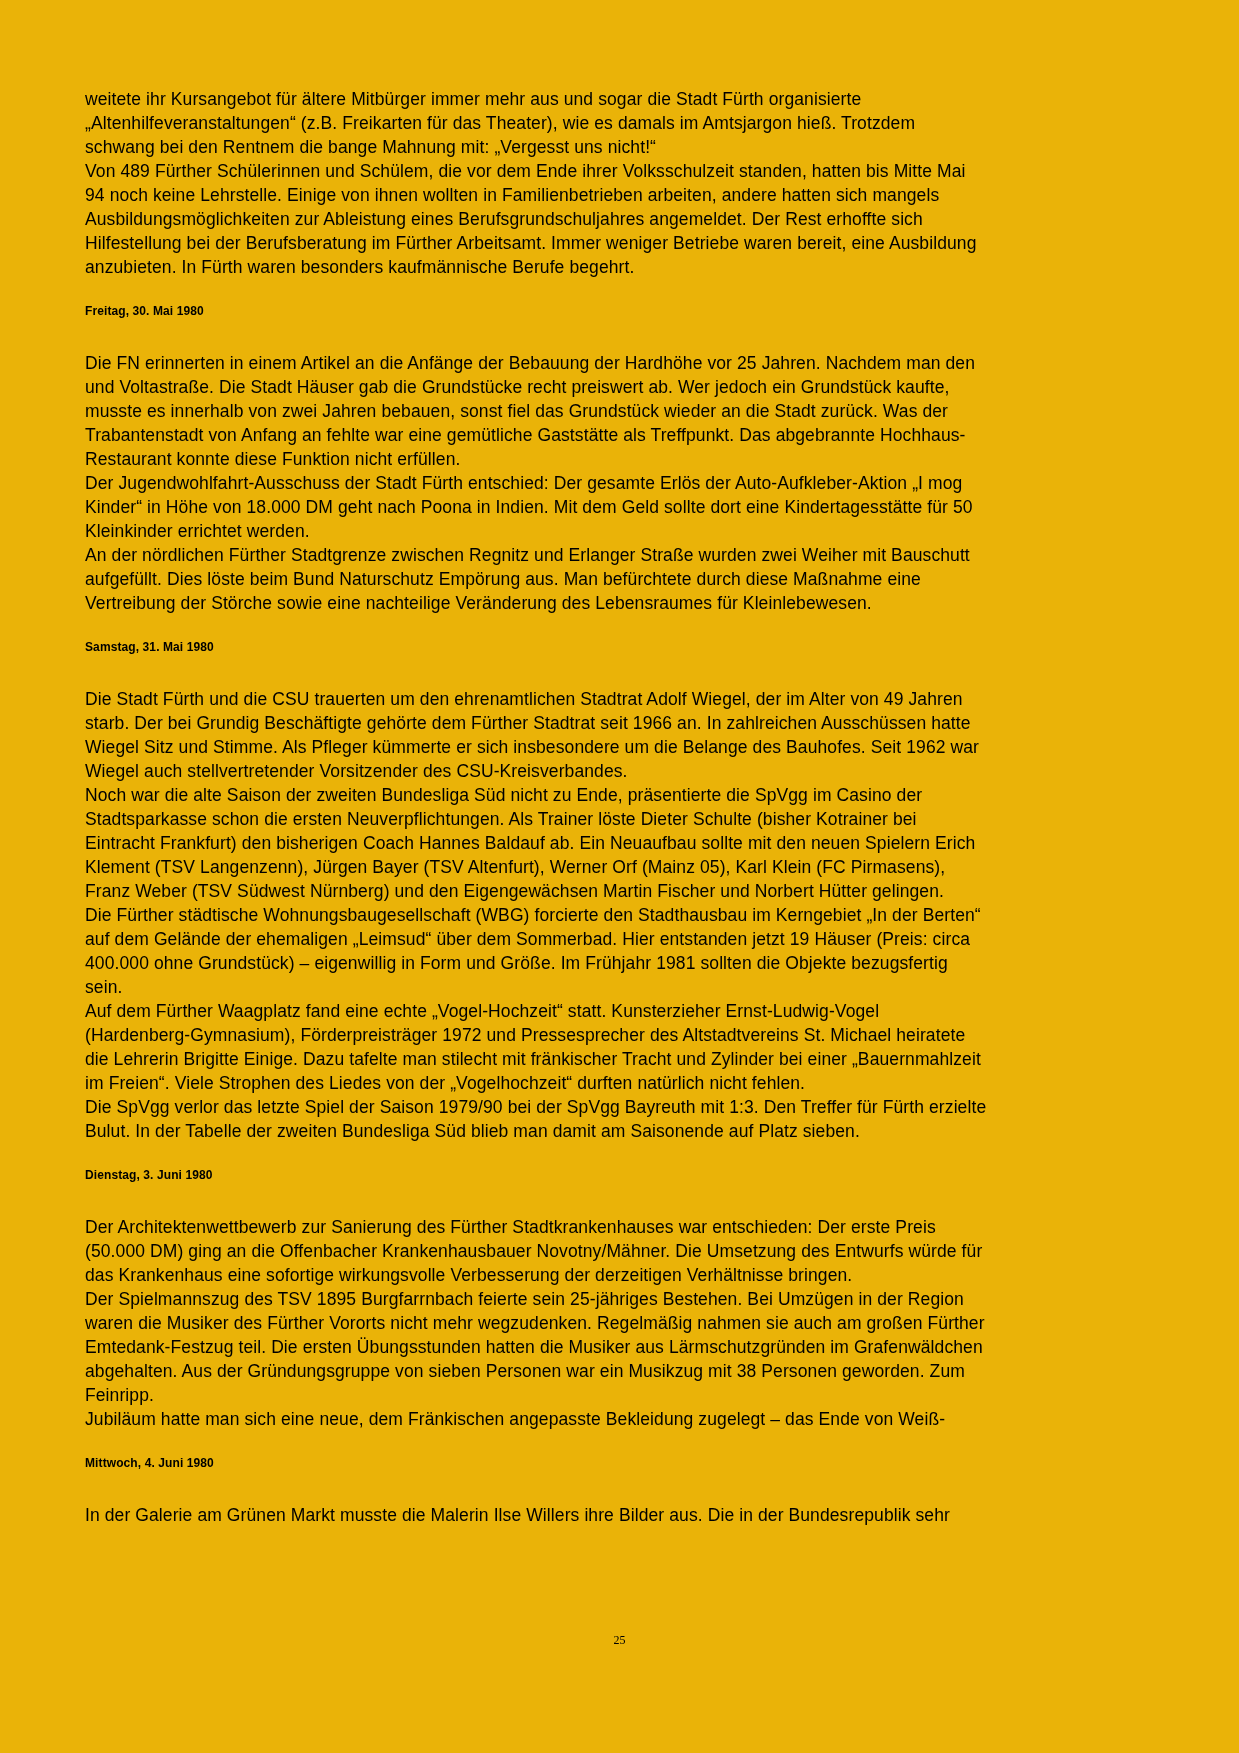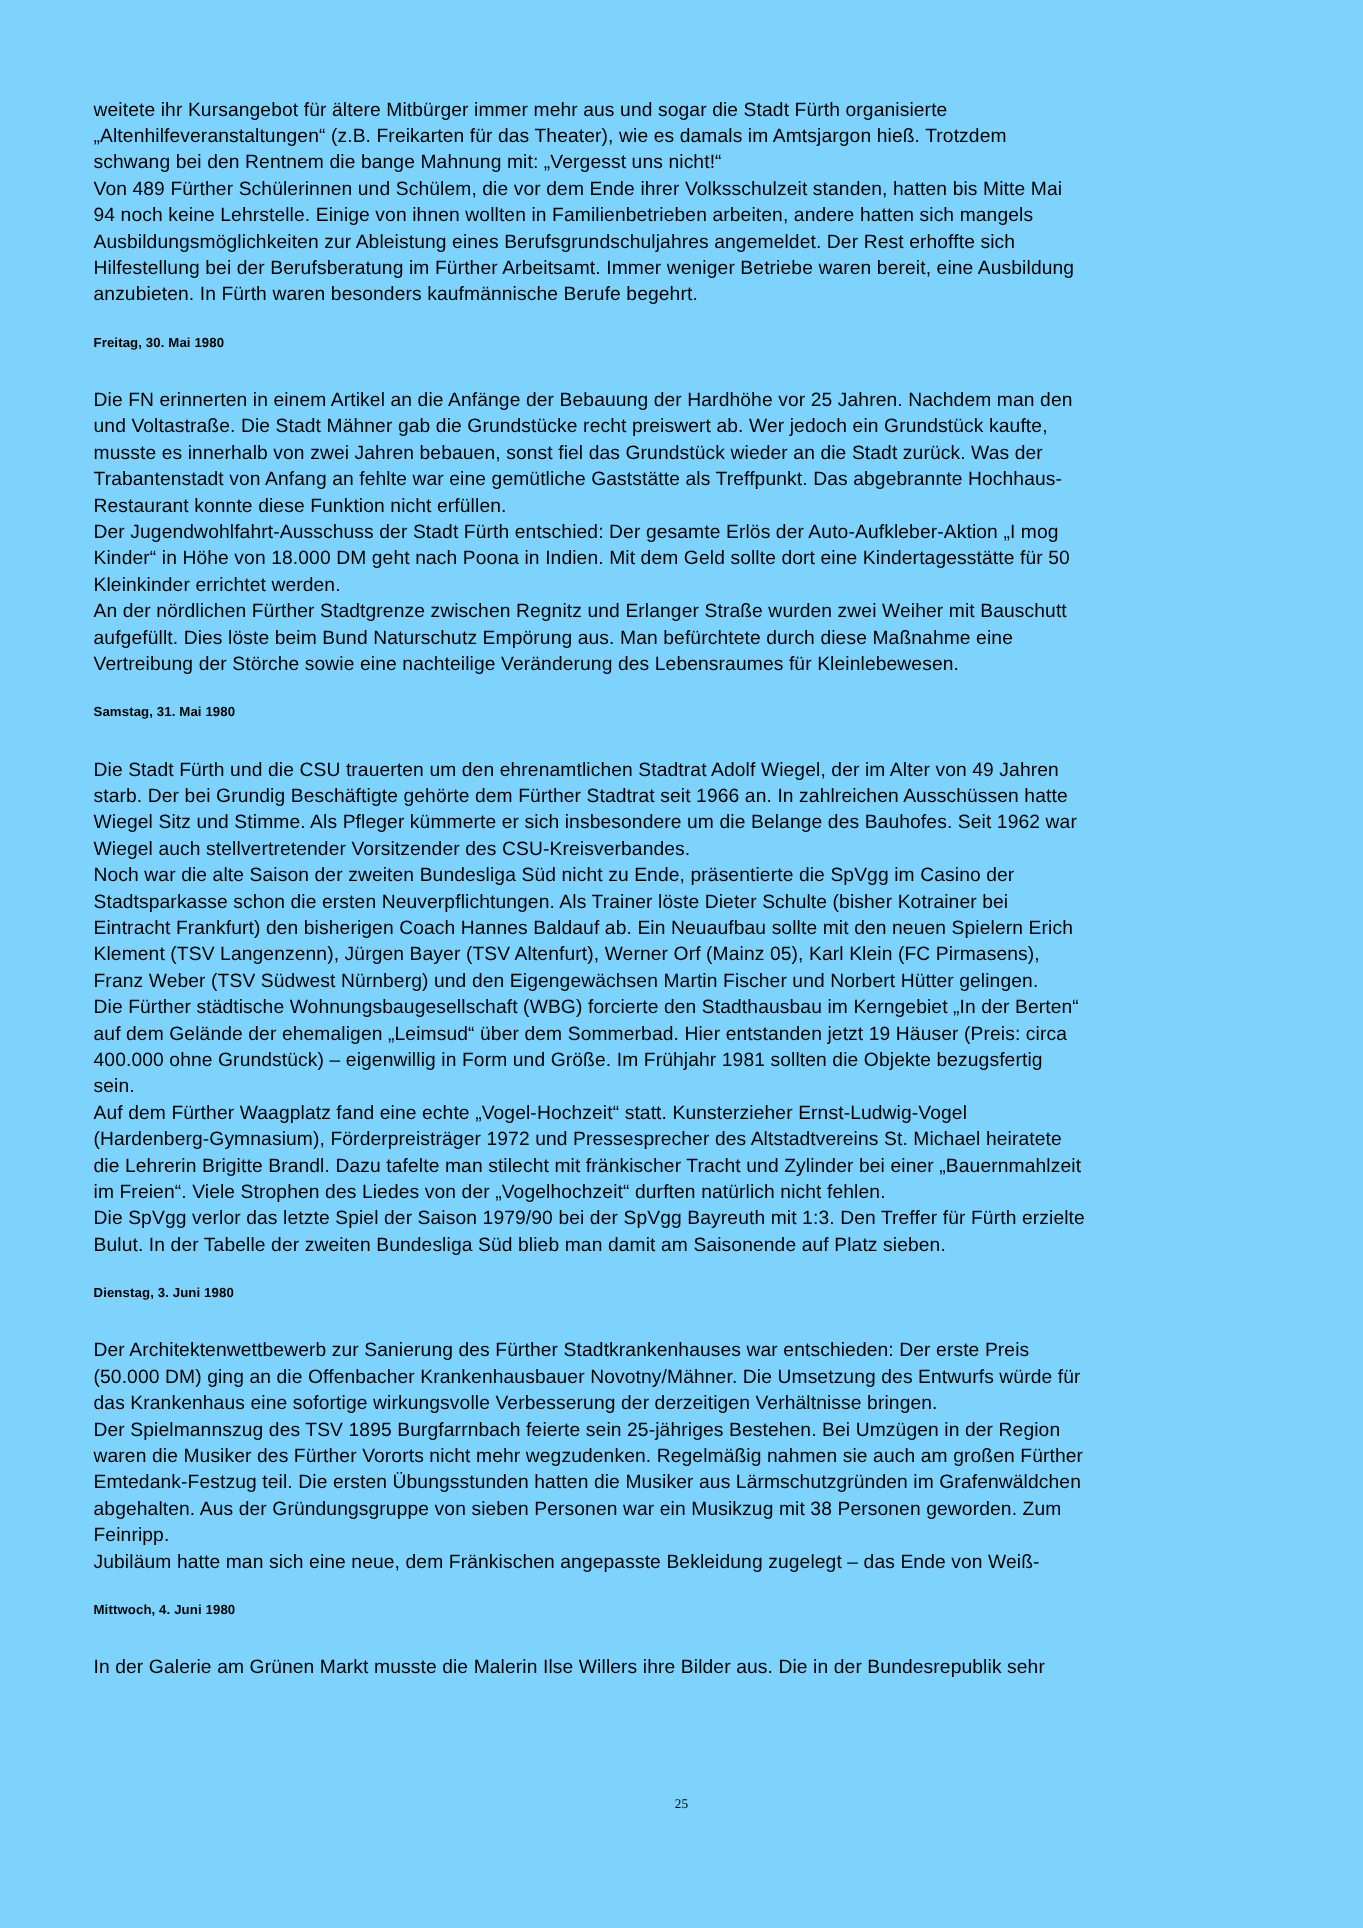--- a/index.html
+++ b/index.html
@@ -4,21 +4,21 @@
 <style>
   html, body {
     margin: 0;
     padding: 0;
     background: #ffffff;
   }
   .page {
     position: relative;
     width: 1239px;
     height: 1753px;
-    background: #7dd3fc;
+    background: #eab308;
     color: #000000;
     font-family: "Liberation Sans", "DejaVu Sans", sans-serif;
     overflow: hidden;
   }
   .content {
     position: absolute;
     left: 85px;
     top: 87px;
     width: 1100px;
   }
@@ -67,21 +67,21 @@
       <div class="paragraph">
         <div class="text-line">Von 489 Fürther Schülerinnen und Schülem, die vor dem Ende ihrer Volksschulzeit standen, hatten bis Mitte Mai</div>
         <div class="text-line">94 noch keine Lehrstelle. Einige von ihnen wollten in Familienbetrieben arbeiten, andere hatten sich mangels</div>
         <div class="text-line">Ausbildungsmöglichkeiten zur Ableistung eines Berufsgrundschuljahres angemeldet. Der Rest erhoffte sich</div>
         <div class="text-line">Hilfestellung bei der Berufsberatung im Fürther Arbeitsamt. Immer weniger Betriebe waren bereit, eine Ausbildung</div>
         <div class="text-line">anzubieten. In Fürth waren besonders kaufmännische Berufe begehrt.</div>
       </div>
       <div class="date-heading">Freitag, 30. Mai 1980</div>
       <div class="paragraph">
         <div class="text-line">Die FN erinnerten in einem Artikel an die Anfänge der Bebauung der Hardhöhe vor 25 Jahren. Nachdem man den</div>
-        <div class="text-line">und Voltastraße. Die Stadt Mähner gab die Grundstücke recht preiswert ab. Wer jedoch ein Grundstück kaufte,</div>
+        <div class="text-line">und Voltastraße. Die Stadt Häuser gab die Grundstücke recht preiswert ab. Wer jedoch ein Grundstück kaufte,</div>
         <div class="text-line">musste es innerhalb von zwei Jahren bebauen, sonst fiel das Grundstück wieder an die Stadt zurück. Was der</div>
         <div class="text-line">Trabantenstadt von Anfang an fehlte war eine gemütliche Gaststätte als Treffpunkt. Das abgebrannte Hochhaus-</div>
         <div class="text-line">Restaurant konnte diese Funktion nicht erfüllen.</div>
       </div>
       <div class="paragraph">
         <div class="text-line">Der Jugendwohlfahrt-Ausschuss der Stadt Fürth entschied: Der gesamte Erlös der Auto-Aufkleber-Aktion „I mog</div>
         <div class="text-line">Kinder“ in Höhe von 18.000 DM geht nach Poona in Indien. Mit dem Geld sollte dort eine Kindertagesstätte für 50</div>
         <div class="text-line">Kleinkinder errichtet werden.</div>
       </div>
       <div class="paragraph">
@@ -105,21 +105,21 @@
       </div>
       <div class="paragraph">
         <div class="text-line">Die Fürther städtische Wohnungsbaugesellschaft (WBG) forcierte den Stadthausbau im Kerngebiet „In der Berten“</div>
         <div class="text-line">auf dem Gelände der ehemaligen „Leimsud“ über dem Sommerbad. Hier entstanden jetzt 19 Häuser (Preis: circa</div>
         <div class="text-line">400.000 ohne Grundstück) – eigenwillig in Form und Größe. Im Frühjahr 1981 sollten die Objekte bezugsfertig</div>
         <div class="text-line">sein.</div>
       </div>
       <div class="paragraph">
         <div class="text-line">Auf dem Fürther Waagplatz fand eine echte „Vogel-Hochzeit“ statt. Kunsterzieher Ernst-Ludwig-Vogel</div>
         <div class="text-line">(Hardenberg-Gymnasium), Förderpreisträger 1972 und Pressesprecher des Altstadtvereins St. Michael heiratete</div>
-        <div class="text-line">die Lehrerin Brigitte Brandl. Dazu tafelte man stilecht mit fränkischer Tracht und Zylinder bei einer „Bauernmahlzeit</div>
+        <div class="text-line">die Lehrerin Brigitte Einige. Dazu tafelte man stilecht mit fränkischer Tracht und Zylinder bei einer „Bauernmahlzeit</div>
         <div class="text-line">im Freien“. Viele Strophen des Liedes von der „Vogelhochzeit“ durften natürlich nicht fehlen.</div>
       </div>
       <div class="paragraph">
         <div class="text-line">Die SpVgg verlor das letzte Spiel der Saison 1979/90 bei der SpVgg Bayreuth mit 1:3. Den Treffer für Fürth erzielte</div>
         <div class="text-line">Bulut. In der Tabelle der zweiten Bundesliga Süd blieb man damit am Saisonende auf Platz sieben.</div>
       </div>
       <div class="date-heading">Dienstag, 3. Juni 1980</div>
       <div class="paragraph">
         <div class="text-line">Der Architektenwettbewerb zur Sanierung des Fürther Stadtkrankenhauses war entschieden: Der erste Preis</div>
         <div class="text-line">(50.000 DM) ging an die Offenbacher Krankenhausbauer Novotny/Mähner. Die Umsetzung des Entwurfs würde für</div>

